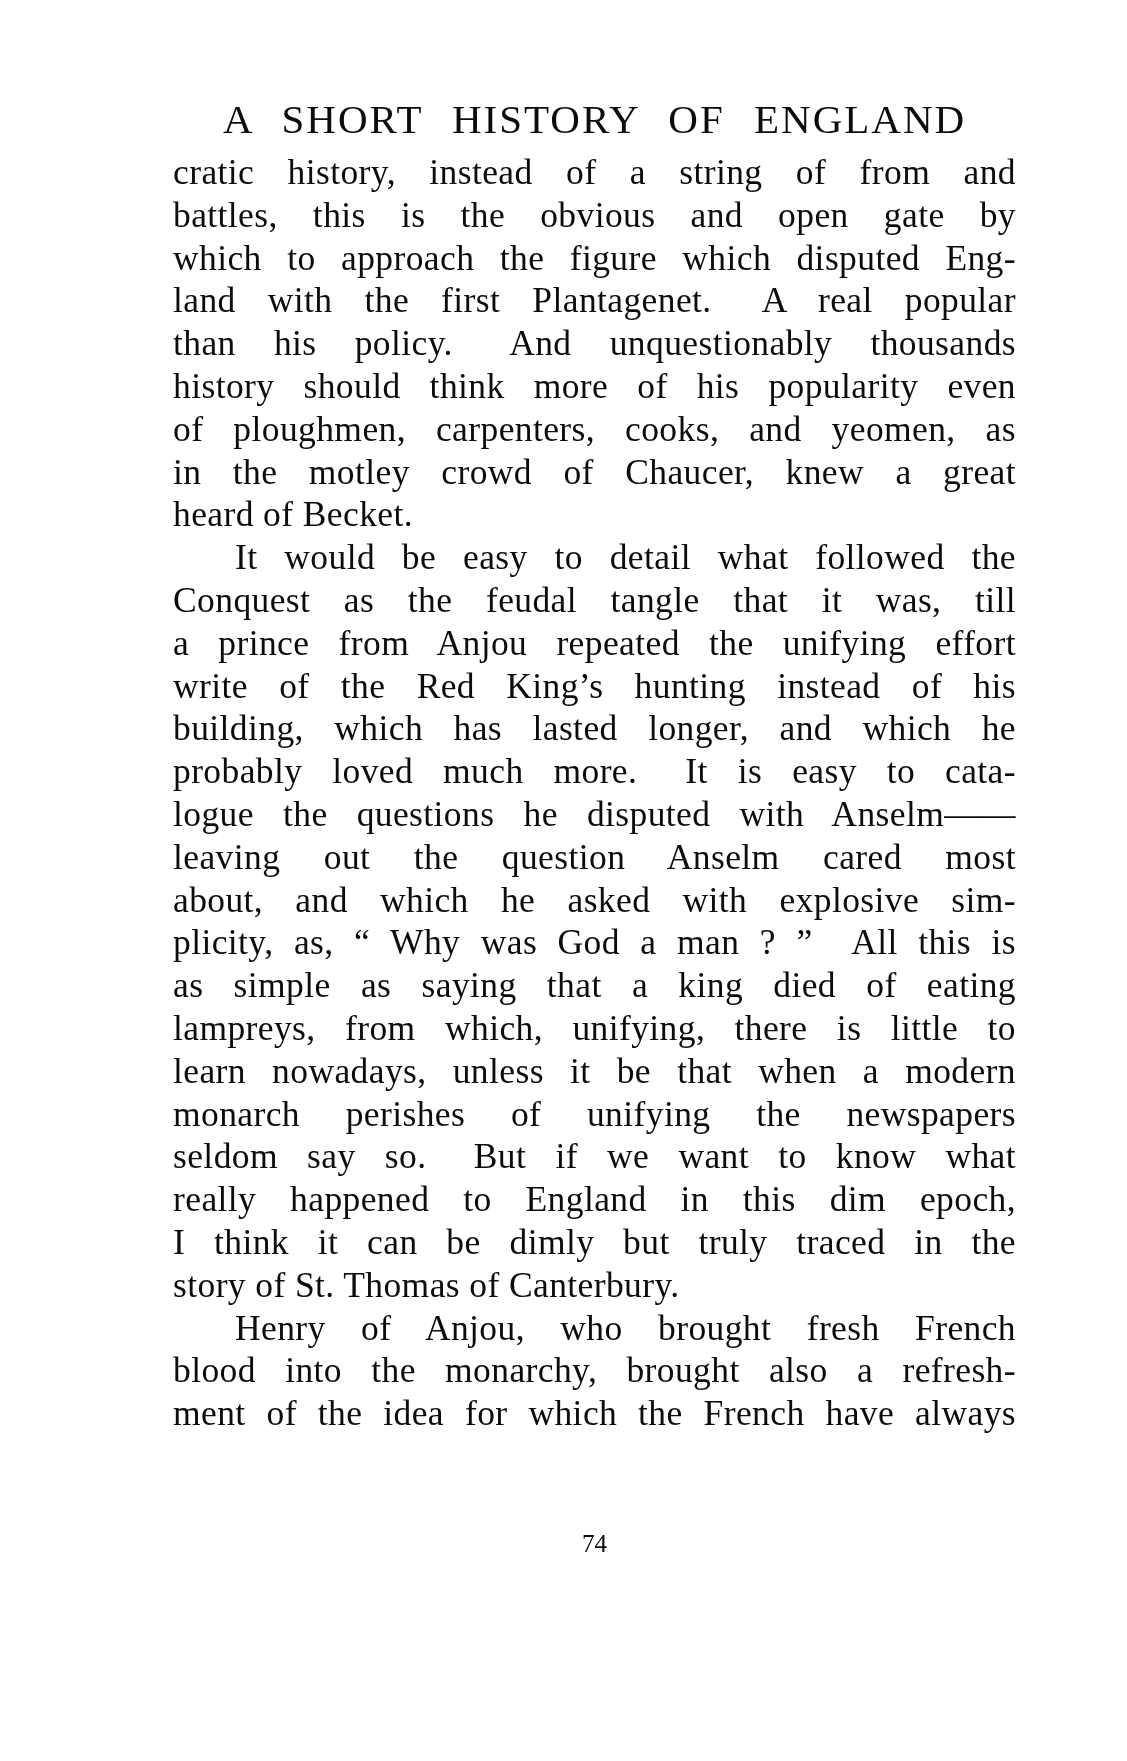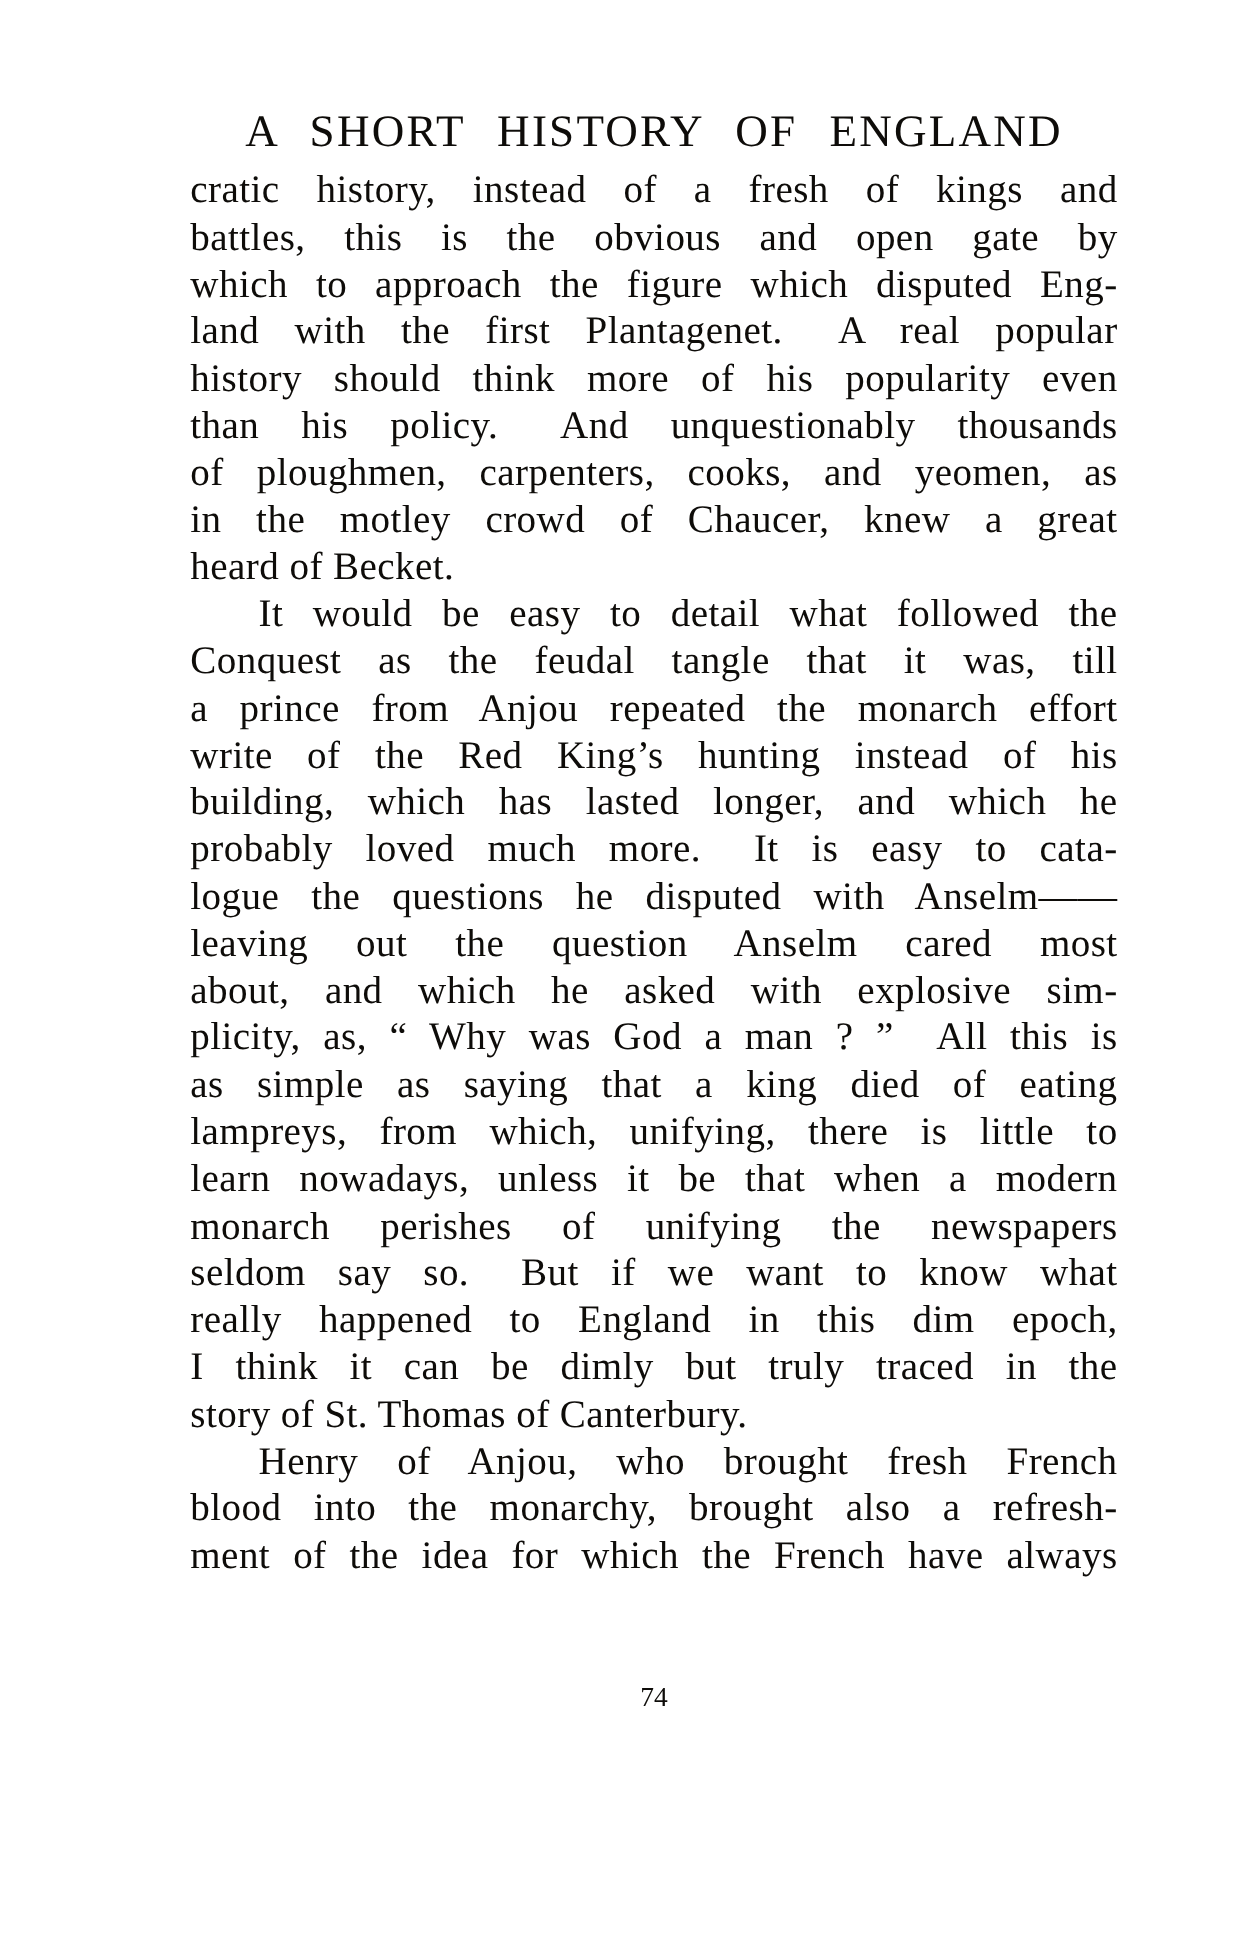--- a/index.html
+++ b/index.html
@@ -49,32 +49,32 @@
   }
 </style>
 </head>
 <body>
 
 <div class="page">
 
   <div class="running-head">A SHORT HISTORY OF ENGLAND</div>
 
   <div class="body-text">
-    <div class="line">cratic history, instead of a fresh of kings and</div>
+    <div class="line">cratic history, instead of a string of from and</div>
     <div class="line">battles, this is the obvious and open gate by</div>
     <div class="line">which to approach the figure which disputed Eng-</div>
     <div class="line">land with the first Plantagenet.  A real popular</div>
+    <div class="line">than his policy.  And unquestionably thousands</div>
     <div class="line">history should think more of his popularity even</div>
-    <div class="line">than his policy.  And unquestionably thousands</div>
     <div class="line">of ploughmen, carpenters, cooks, and yeomen, as</div>
     <div class="line">in the motley crowd of Chaucer, knew a great</div>
     <div class="line para-end">heard of Becket.</div>
     <div class="line indent">It would be easy to detail what followed the</div>
     <div class="line">Conquest as the feudal tangle that it was, till</div>
-    <div class="line">a prince from Anjou repeated the monarch effort</div>
+    <div class="line">a prince from Anjou repeated the unifying effort</div>
     <div class="line">write of the Red King’s hunting instead of his</div>
     <div class="line">building, which has lasted longer, and which he</div>
     <div class="line">probably loved much more.  It is easy to cata-</div>
     <div class="line">logue the questions he disputed with Anselm——</div>
     <div class="line">leaving out the question Anselm cared most</div>
     <div class="line">about, and which he asked with explosive sim-</div>
     <div class="line">plicity, as, “ Why was God a man ? ”  All this is</div>
     <div class="line">as simple as saying that a king died of eating</div>
     <div class="line">lampreys, from which, unifying, there is little to</div>
     <div class="line">learn nowadays, unless it be that when a modern</div>

